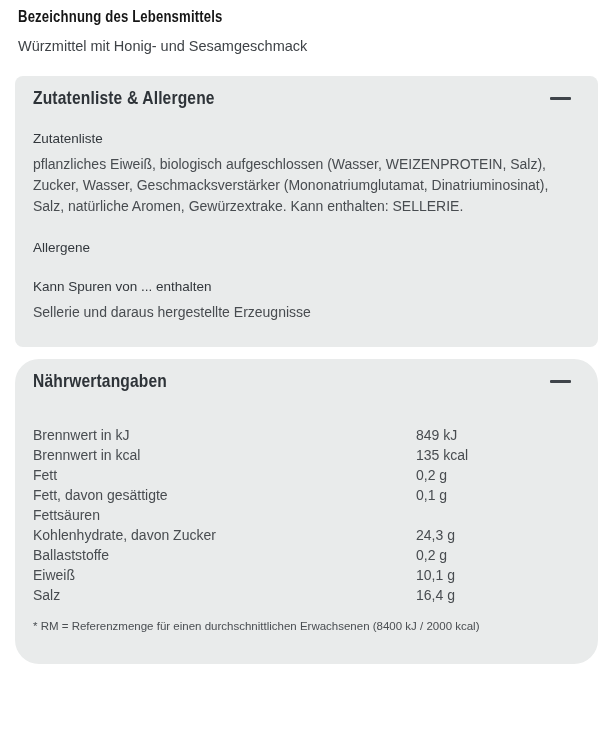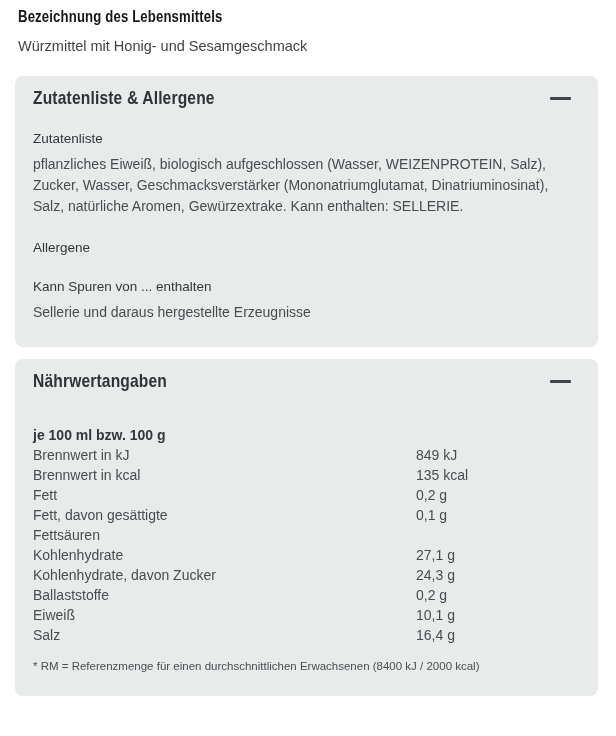--- a/index.html
+++ b/index.html
@@ -40,21 +40,22 @@
   }
   
   .card {
     background: #e9ebeb;
     border-radius: 8px;
     margin: 21px 18px 0 15px;
     padding: 12px 18px 24px 18px;
   }
   .card.nutrition {
     margin-top: 12px;
-    padding-bottom: 22px;
+    padding-bottom: 30px;
+    border-radius: 24px;
   }
   .card-header {
     display: flex;
     align-items: center;
     justify-content: space-between;
     line-height: 20px;
     cursor: pointer;
   }
   .card-title {
     font-size: 19px;
@@ -142,45 +143,40 @@
   <section class="card nutrition">
     <div class="card-header">
       <span class="card-title">
         <span class="cond">Nährwertangaben</span>
       </span>
       <span class="minus-icon"></span>
     </div>
 
     <div class="ntable">
       <div class="nrow head">
-        <span class="nvalue">je 100 ml bzw. 100 g</span>
       </div>
       <div class="nrow">
         <span class="nlabel">Brennwert in kJ</span>
         <span class="nvalue">849 kJ</span>
       </div>
       <div class="nrow">
         <span class="nlabel">Brennwert in kcal</span>
         <span class="nvalue">135 kcal</span>
       </div>
       <div class="nrow">
         <span class="nlabel">Fett</span>
         <span class="nvalue">0,2 g</span>
       </div>
       <div class="nrow">
         <span class="nlabel">Fett, davon gesättigte</span>
         <span class="nvalue">0,1 g</span>
       </div>
       <div class="nrow">
         <span class="nlabel">Fettsäuren</span>
         <span class="nvalue"></span>
-      </div>
-      <div class="nrow">
-        <span class="nlabel">Kohlenhydrate</span>
-        <span class="nvalue">27,1 g</span>
       </div>
       <div class="nrow">
         <span class="nlabel">Kohlenhydrate, davon Zucker</span>
         <span class="nvalue">24,3 g</span>
       </div>
       <div class="nrow">
         <span class="nlabel">Ballaststoffe</span>
         <span class="nvalue">0,2 g</span>
       </div>
       <div class="nrow">

